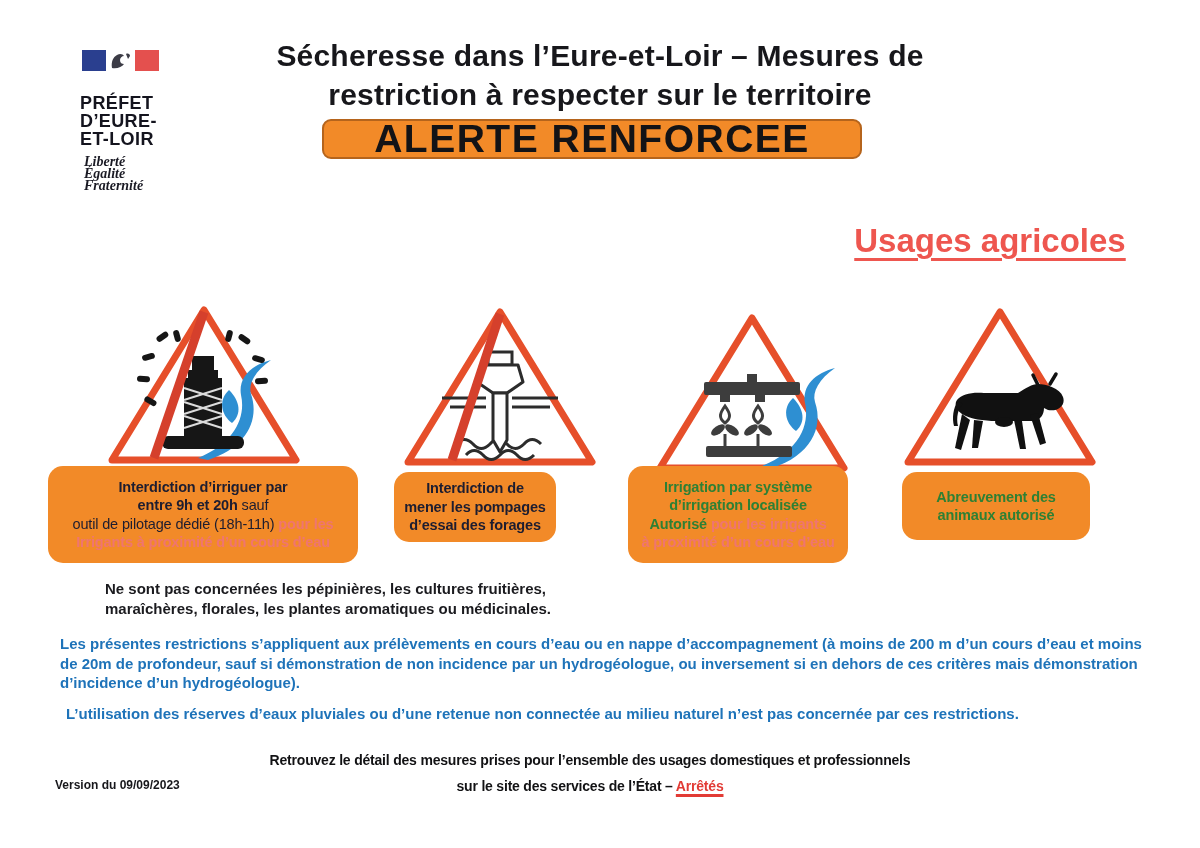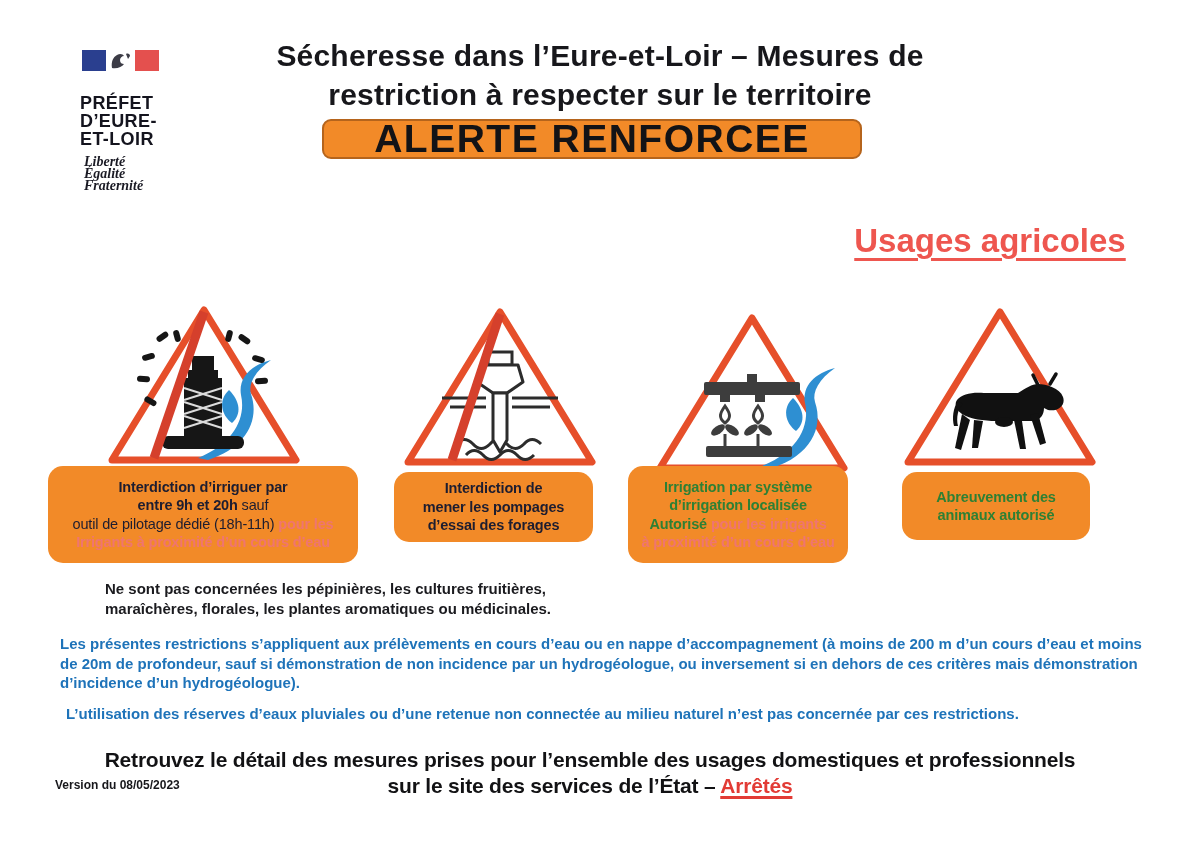--- a/index.html
+++ b/index.html
@@ -39,21 +39,21 @@
   .lline{display:block;}
 
   
   .exemption{left:105px;top:579px;width:495px;font-size:15px;font-weight:800;
              line-height:20px;color:#1b1b1f;}
   .blue{color:#1e73b9;font-weight:700;font-size:15px;line-height:19.5px;}
   .scope{left:60px;top:634px;width:1088px;}
   .rain{left:60px;top:704px;width:1088px;margin-left:6px;}
 
   
-  .footer{left:70px;top:747px;width:1040px;text-align:center;font-size:21px;
+  .footer{left:70px;top:747px;width:1040px;text-align:center;font-size:14px;
           font-weight:800;line-height:26px;color:#121214;letter-spacing:-.2px;}
   .arretes{color:#e23b35;text-decoration:underline;text-decoration-thickness:2.5px;
            text-underline-offset:3px;cursor:pointer;}
   .version{left:55px;top:778px;font-size:12px;font-weight:800;color:#17171b;}
 </style>
 </head>
 <body>
 
 <div class="abs logo">
   <svg class="flag" width="80" height="22" viewBox="0 0 80 22">
@@ -127,21 +127,21 @@
     <line x1="112" y1="96" x2="158" y2="96"></line>
       <line x1="112" y1="105" x2="150" y2="105"></line>
     <path d="M56,142 q8,-9 17,0 q8,9 17,0 q8,-9 17,0 q8,9 17,0 q8,-9 17,0"></path>
     <path d="M66,153 q8,-9 17,0 q8,9 17,0 q8,-9 17,0 q8,9 17,0"></path>
     <rect x="88" y="50" width="24" height="13" fill="#ffffff"></rect>
     <path d="M82,63 L118,63 L123,80 L107,91 L93,91 L77,80 Z" fill="#ffffff" stroke-linejoin="round"></path>
     <path d="M93,91 L107,91 L107,138 L100,150 L93,138 Z" fill="#ffffff" stroke-linejoin="round"></path>
   </g>
   <line x1="100" y1="12" x2="52" y2="158" stroke="#d5402c" stroke-width="9"></line>
 </svg>
-<div class="plabel" style="left:394px;top:472px;width:199px;height:70px">
+<div class="plabel" style="left:394px;top:472px;width:162px;height:70px">
   <span class="lline lbl-dark">Interdiction de</span>
   <span class="lline lbl-dark">mener les pompages</span>
   <span class="lline lbl-dark">d’essai des forages</span>
 </div>
 
 <svg class="tri" style="left:652px;top:308px" viewBox="0 0 200 170">
   <path d="M100,10 L192,160 L8,160 Z" fill="#ffffff" stroke="#e64f2a" stroke-width="7" stroke-linejoin="round"></path>
   <g transform="translate(16,0)">
     <path d="M104,160 C142,148 156,120 147,94 C144,84 151,71 167,60 C147,65 134,78 137,95 C142,117 131,143 94,158 Z" fill="#2e8fd2"></path>
     <path d="M125,90 C136,101 138,114 128,123 C117,115 114,100 125,90 Z" fill="#2e8fd2"></path>
@@ -193,13 +193,13 @@
 </div>
 
 <div class="abs exemption">Ne sont pas concernées les pépinières, les cultures fruitières, maraîchères, florales, les plantes aromatiques ou médicinales.</div>
 <div class="abs blue scope">Les présentes restrictions s’appliquent aux prélèvements en cours d’eau ou en nappe d’accompagnement (à moins de 200 m d’un cours d’eau et moins de 20m de profondeur, sauf si démonstration de non incidence par un hydrogéologue, ou inversement si en dehors de ces critères mais démonstration d’incidence d’un hydrogéologue).</div>
 <div class="abs blue rain">L’utilisation des réserves d’eaux pluviales ou d’une retenue non connectée au milieu naturel n’est pas concernée par ces restrictions.</div>
 
 <div class="abs footer">
   <span class="lline">Retrouvez le détail des mesures prises pour l’ensemble des usages domestiques et professionnels</span>
   <span class="lline"><span>sur le site des services de l’État – </span><a class="arretes">Arrêtés</a></span>
 </div>
-<div class="abs version">Version du 08/05/2023</div>
+<div class="abs version">Version du 09/09/2023</div>
 
 </body></html>

